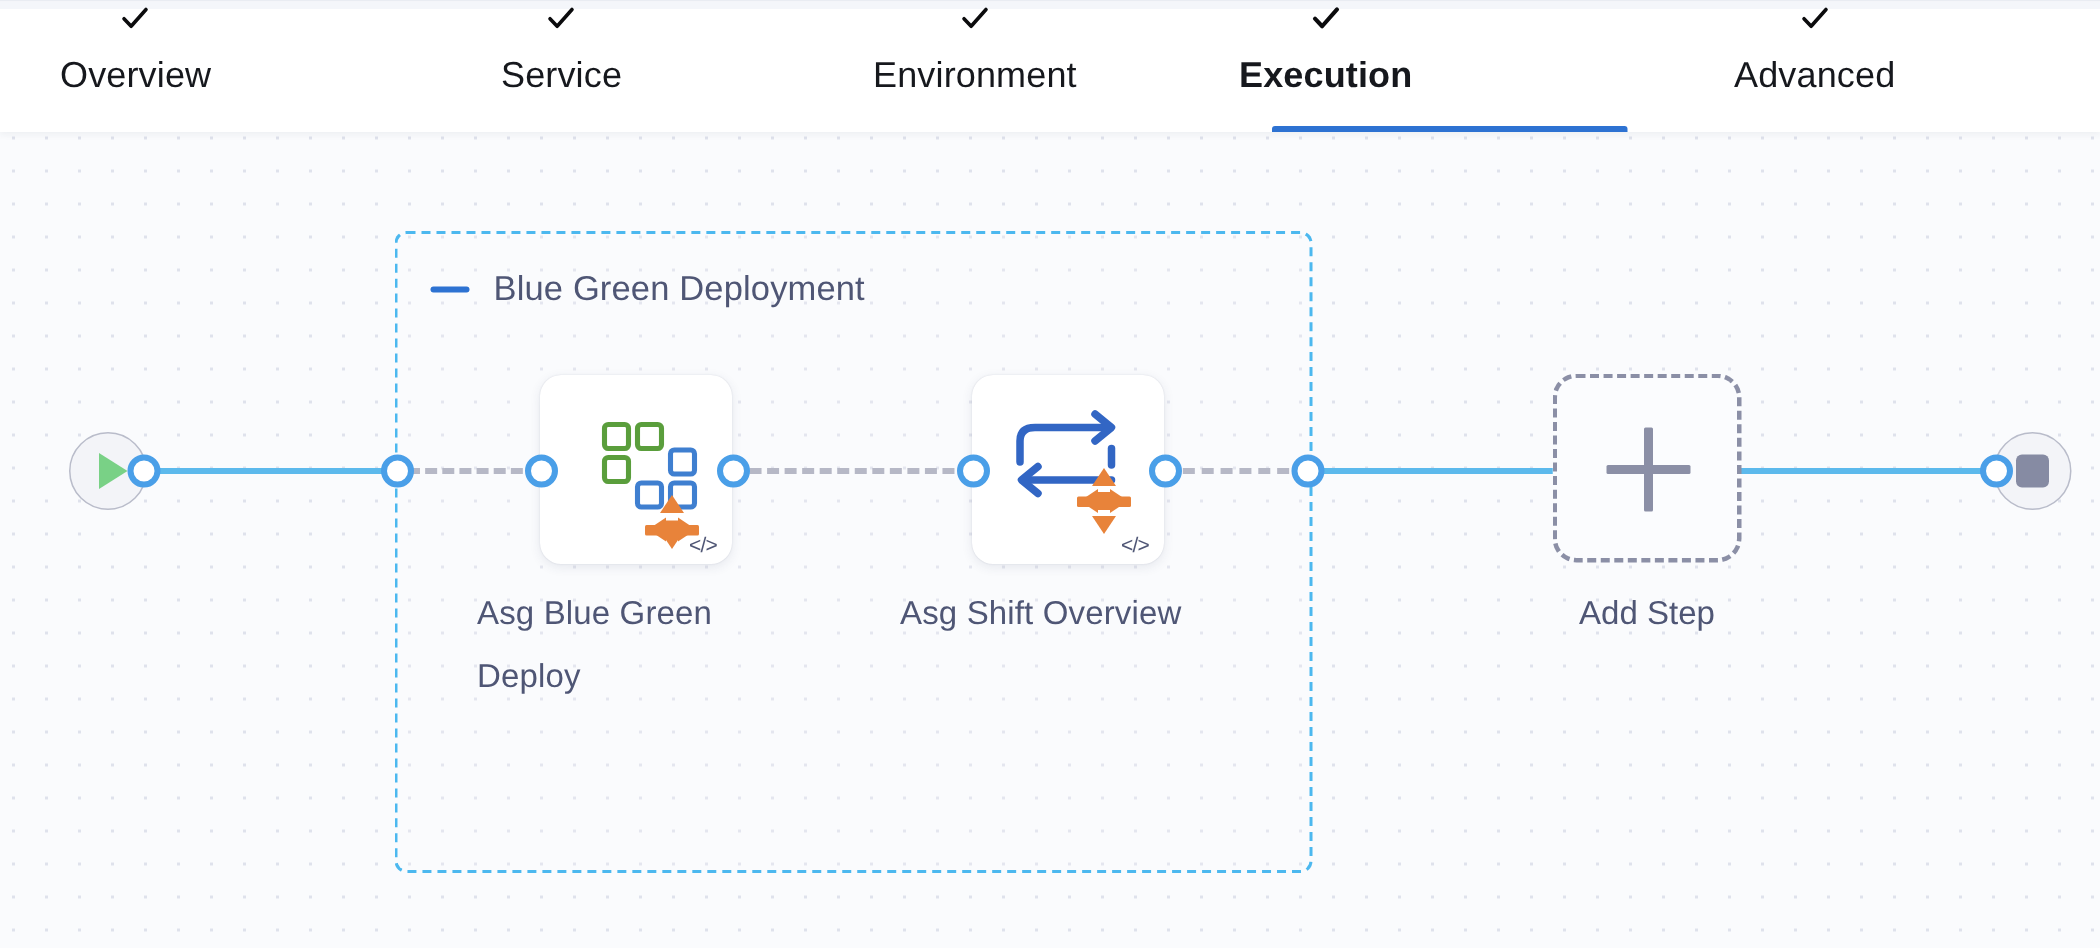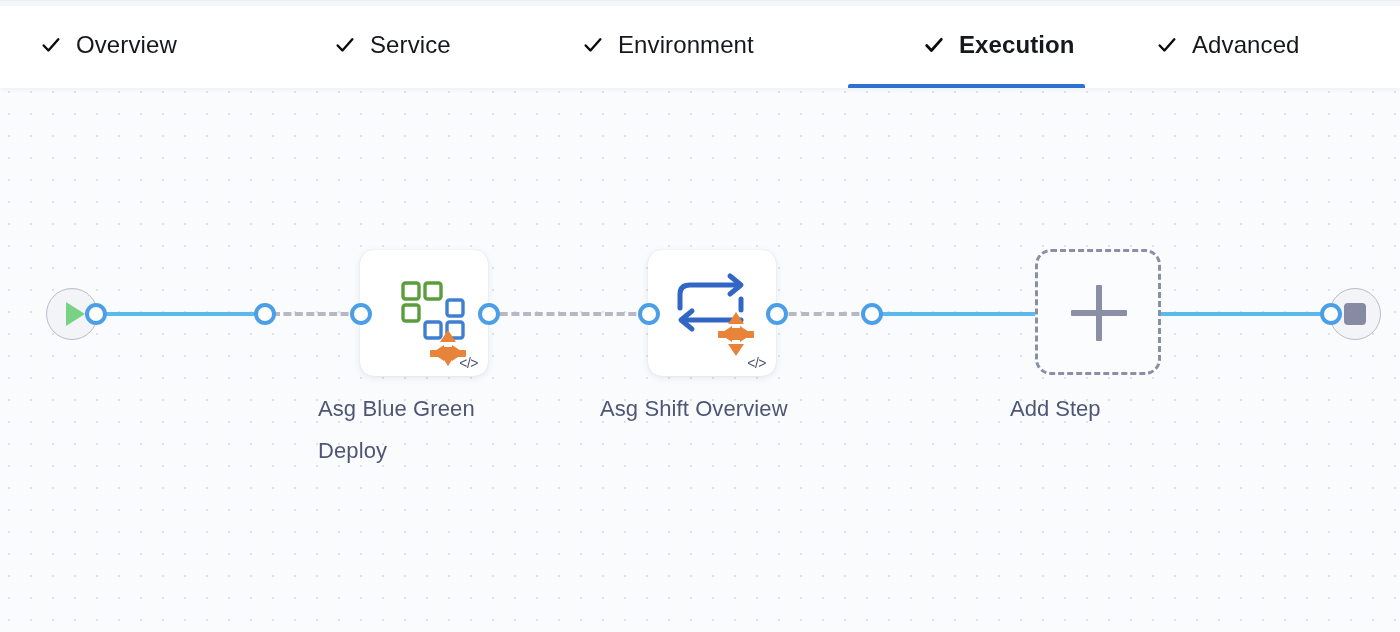--- a/index.html
+++ b/index.html
@@ -47,20 +47,21 @@
   .tab {
     position: absolute;
     top: 0;
     height: 88px;
     display: flex;
     align-items: center;
     gap: 14px;
     cursor: pointer;
     user-select: none;
     padding: 0 4px;
+    flex-direction: column;
   }
   .tab .check {
     display: block;
     width: 22px;
     height: 22px;
     flex: 0 0 auto;
     color: #0b0b0d;
   }
   .tab .check svg { display: block; }
   .tab .tab-label {
@@ -240,20 +241,21 @@
     background: #8b8fa6;
     border-radius: 1px;
   }
   .plus-h { left: 33px; top: 58px; width: 56px; height: 6px; }
   .plus-v { left: 58px; top: 33px; width: 6px; height: 56px; }
   .add-step-label {
     position: absolute;
     left: 1010px;
     top: 394px;
     width: 176px;
+    text-align: center;
     font-size: 22px;
     line-height: 30px;
     color: #4f5675;
     z-index: 5;
   }
 </style>
 </head>
 <body>
 
 <div id="root">
@@ -281,21 +283,21 @@
 
     <div class="tab" style="left:578px">
       <span class="check">
         <svg viewBox="0 0 24 24" width="22" height="22" fill="none" stroke="currentColor" stroke-width="2.6" stroke-linecap="round" stroke-linejoin="round">
             <path d="M4 12.5 L9.2 18 L20 5.8"></path>
           </svg>
       </span>
       <span class="tab-label">Environment</span>
     </div>
 
-    <div class="tab active" style="left:919px">
+    <div class="tab active" style="left:822px">
       <span class="check">
         <svg viewBox="0 0 24 24" width="22" height="22" fill="none" stroke="currentColor" stroke-width="3" stroke-linecap="round" stroke-linejoin="round">
             <path d="M4 12.5 L9.2 18 L20 5.8"></path>
           </svg>
       </span>
       <span class="tab-label">Execution</span>
     </div>
 
     <div class="tab" style="left:1152px">
       <span class="check">
@@ -304,20 +306,26 @@
           </svg>
       </span>
       <span class="tab-label">Advanced</span>
     </div>
 
     <div class="tab-underline" style="left:848px;width:237px"></div>
   </div>
 
   <div class="canvas">
 
+    <div class="stage-group">
+      <div class="stage-header">
+        <span class="collapse-icon"></span>
+        <span class="stage-title">Blue Green Deployment</span>
+      </div>
+    </div>
 
     <div class="link solid" style="left:96px;  top:224px; width:168px;"></div>
     <div class="link dashed" style="left:272px; top:224px; width:88px;"></div>
     <div class="link dashed" style="left:488px; top:224px; width:160px;"></div>
     <div class="link dashed" style="left:776px; top:224px; width:96px;"></div>
     <div class="link solid" style="left:876px; top:224px; width:160px;"></div>
     <div class="link solid" style="left:1160px;top:224px; width:172px;"></div>
 
     <div class="port" style="left:85px;  top:215px;"></div>
     <div class="port" style="left:254px; top:215px;"></div>

